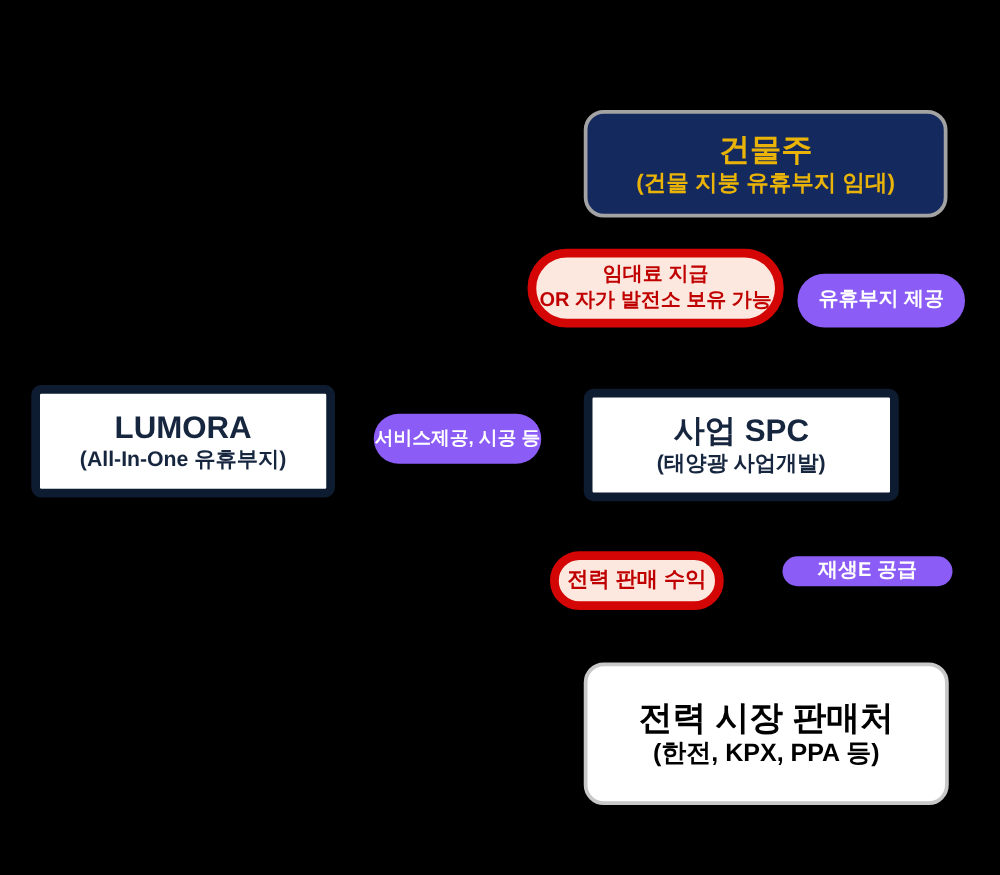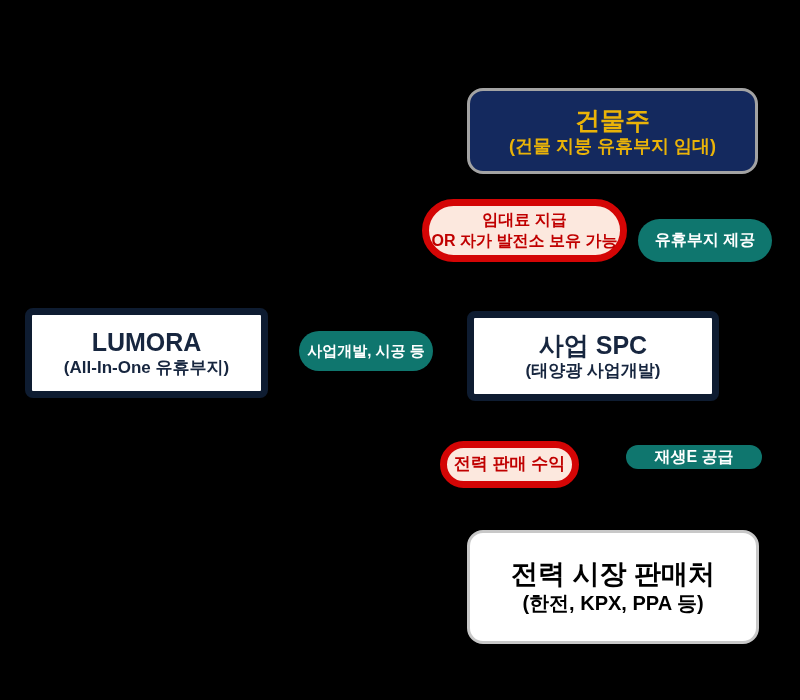--- a/index.html
+++ b/index.html
@@ -51,21 +51,21 @@
     background: #ffffff;
     border: 3px solid #c8c8c8;
     color: #000000;
   }
   .node-white-gray .title    { font-size: 27px; }
   .node-white-gray .subtitle { font-size: 20px; }
 
   
   .pill { border-radius: 999px; line-height: 1.3; }
   .pill-gray {
-    background: #0f766e;
+    background: #8b5cf6;
     color: #ffffff;
     font-size: 16px;
   }
   .pill-red {
     background: #fce8de;
     border: 7px solid #d40505;
     color: #c00000;
   }
 
   
@@ -97,21 +97,21 @@
   <div id="idle-pill" class="pill pill-gray">
     <div>유휴부지 제공</div>
   </div>
 
   <div id="lumora" class="node node-white-navy">
     <div class="title">LUMORA</div>
     <div class="subtitle">(All-In-One 유휴부지)</div>
   </div>
 
   <div id="dev-pill" class="pill pill-gray">
-    <div>사업개발, 시공 등</div>
+    <div>서비스제공, 시공 등</div>
   </div>
 
   <div id="spc" class="node node-white-navy">
     <div class="title">사업 SPC</div>
     <div class="subtitle">(태양광 사업개발)</div>
   </div>
 
   <div id="sales-pill" class="pill pill-red">
     <div>전력 판매 수익</div>
   </div>

